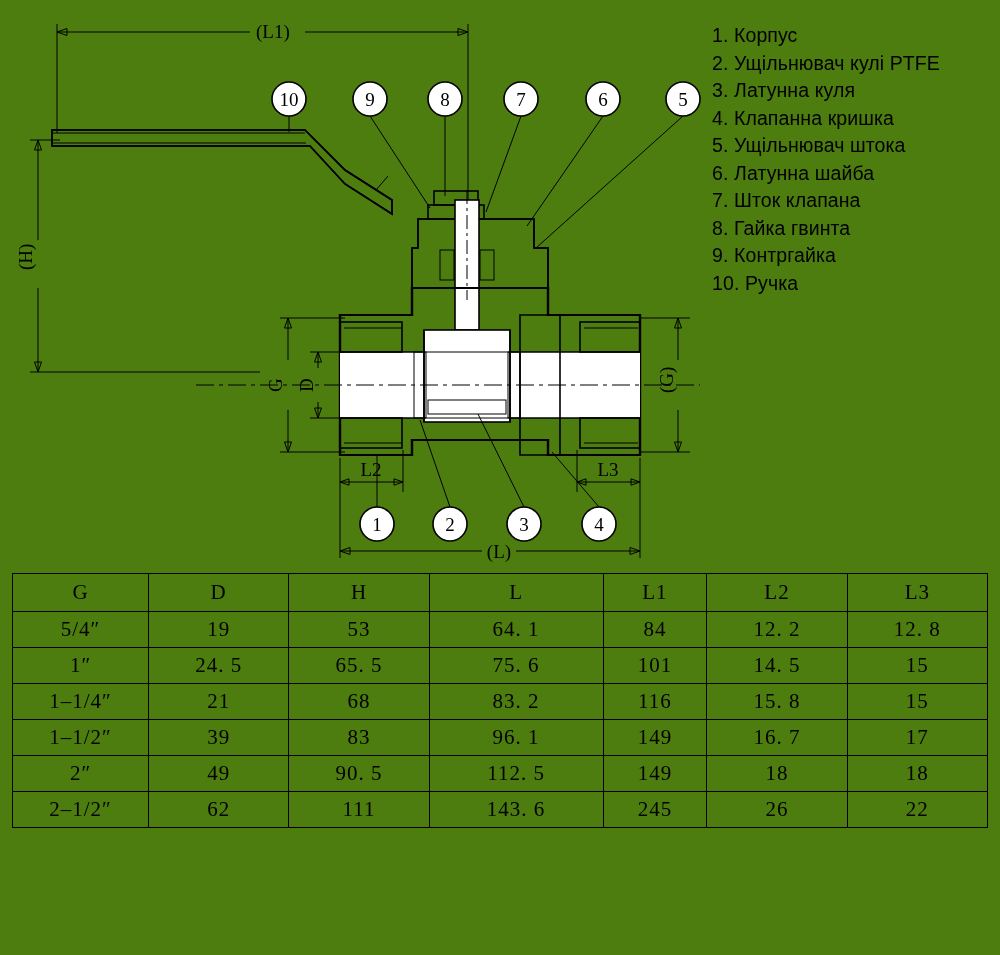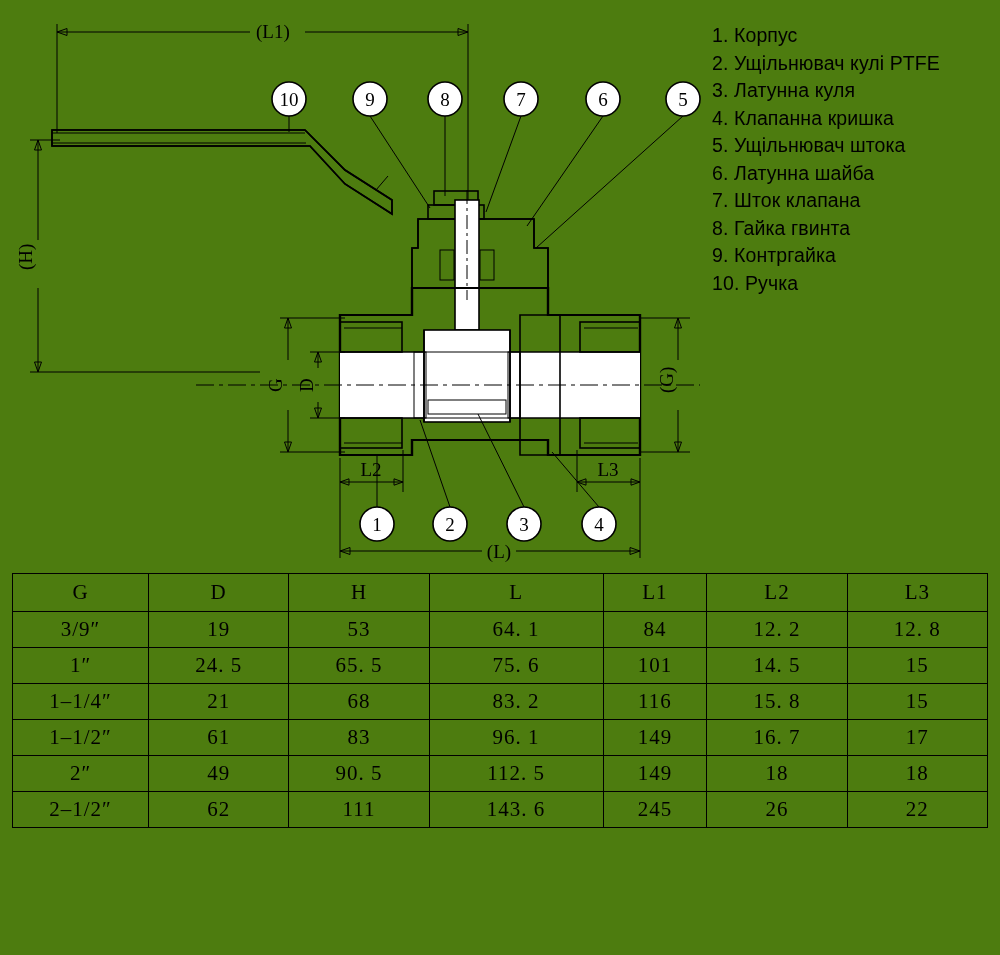--- a/index.html
+++ b/index.html
@@ -307,21 +307,21 @@
         <th>D</th>
         <th>H</th>
         <th>L</th>
         <th>L1</th>
         <th>L2</th>
         <th>L3</th>
       </tr>
     </thead>
     <tbody>
       <tr>
-        <td>3/9″</td>
+        <td>5/4″</td>
         <td>19</td>
         <td>53</td>
         <td>64. 1</td>
         <td>84</td>
         <td>12. 2</td>
         <td>12. 8</td>
       </tr>
       <tr>
         <td>1″</td>
         <td>24. 5</td>
@@ -335,21 +335,21 @@
         <td>1–1/4″</td>
         <td>21</td>
         <td>68</td>
         <td>83. 2</td>
         <td>116</td>
         <td>15. 8</td>
         <td>15</td>
       </tr>
       <tr>
         <td>1–1/2″</td>
-        <td>61</td>
+        <td>39</td>
         <td>83</td>
         <td>96. 1</td>
         <td>149</td>
         <td>16. 7</td>
         <td>17</td>
       </tr>
       <tr>
         <td>2″</td>
         <td>49</td>
         <td>90. 5</td>

